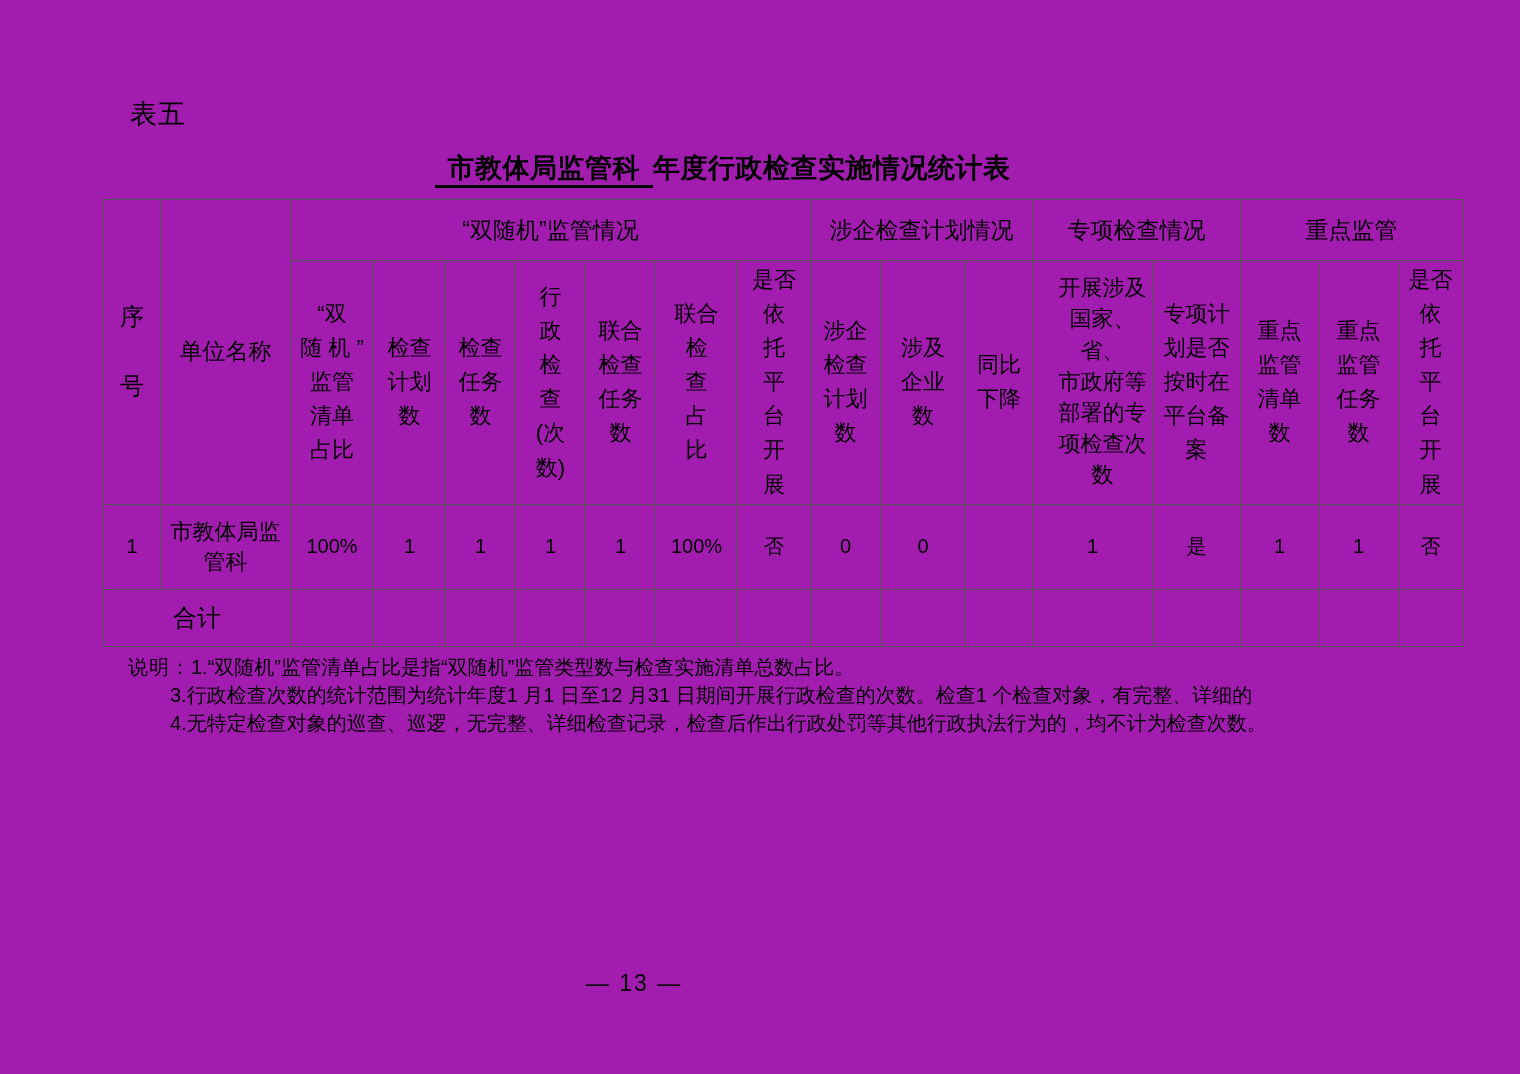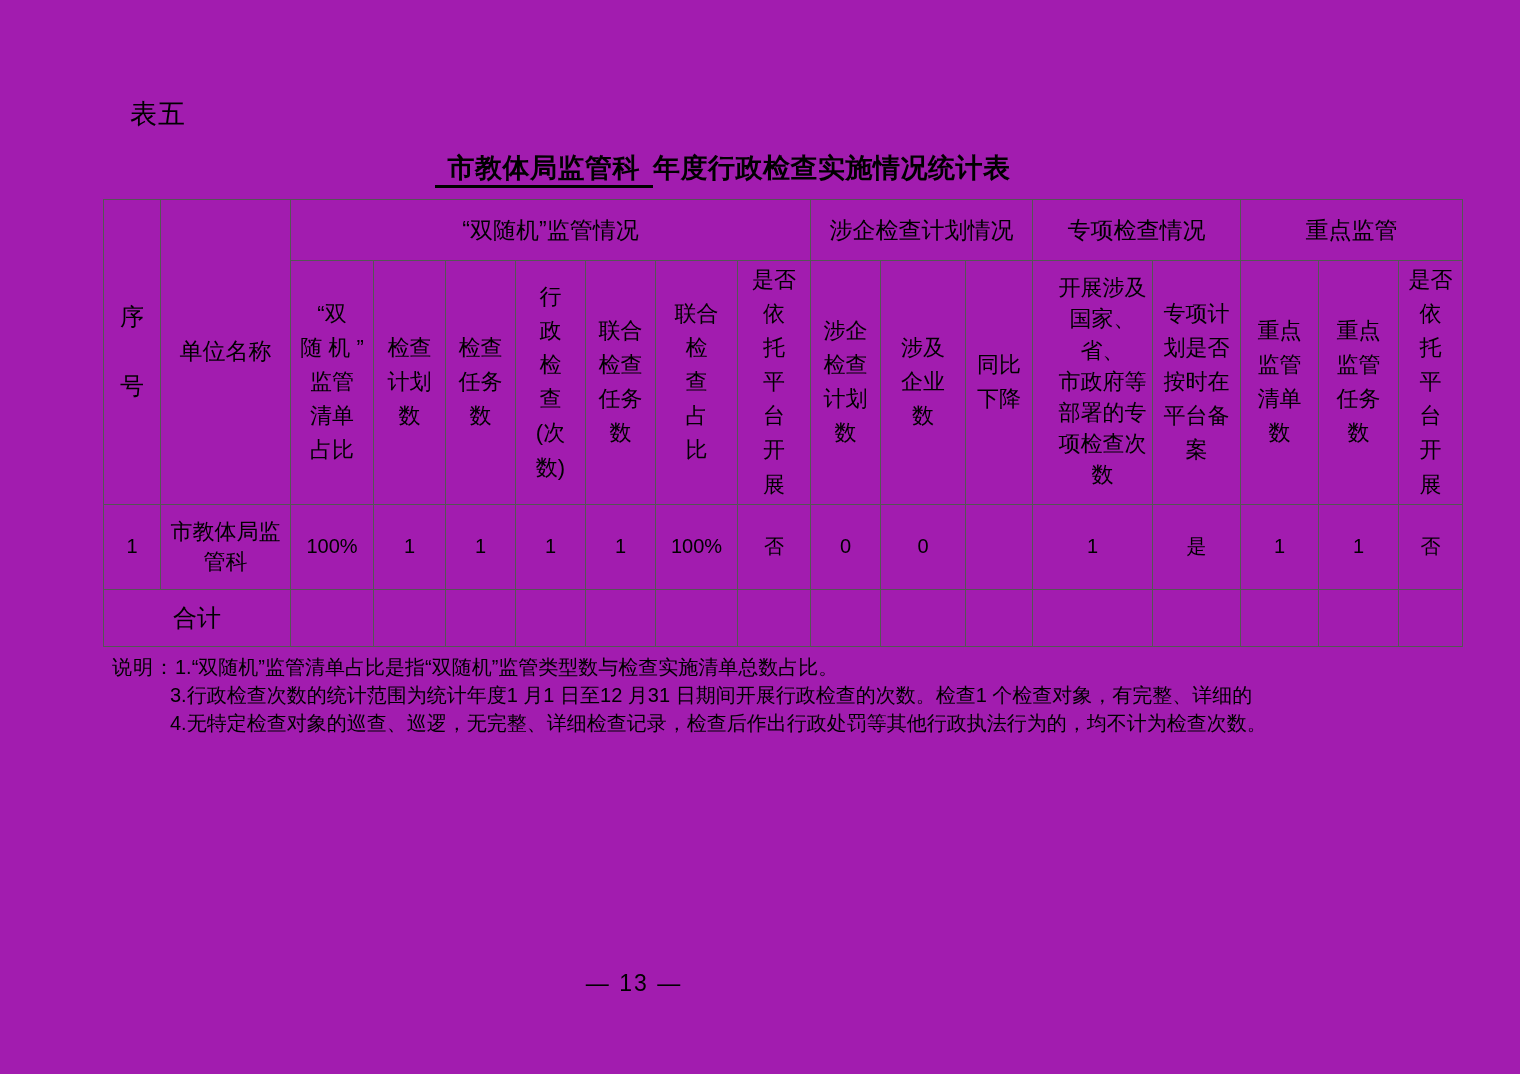--- a/index.html
+++ b/index.html
@@ -51,21 +51,21 @@
   tr.data-row td.unit-cell { font-size: 22px; line-height: 1.35; padding: 2px 6px; }
   tr.total-row td { height: 57px; }
   tr.total-row td.total-label { font-size: 24px; }
 
   .notes {
     position: absolute; left: 103px; top: 653px; width: 1330px;
     font-size: 20px;
   }
   .notes .line { line-height: 28px; white-space: nowrap; }
   .notes .indent-num { margin-left: 67px; }
-  .notes .first-line { margin-left: 9px; }
+  .notes .first-line { margin-left: 25px; }
   .notes .label { letter-spacing: 1px; }
 
   .page-number {
     position: absolute; left: 0; top: 970px; width: 1268px;
     text-align: center; font-size: 23px; letter-spacing: 2px;
   }
 </style>
 </head>
 <body>
 

